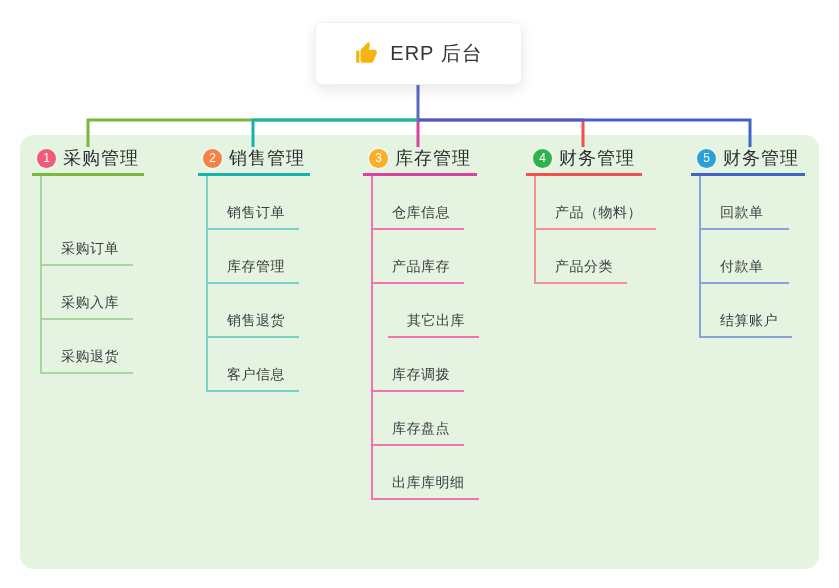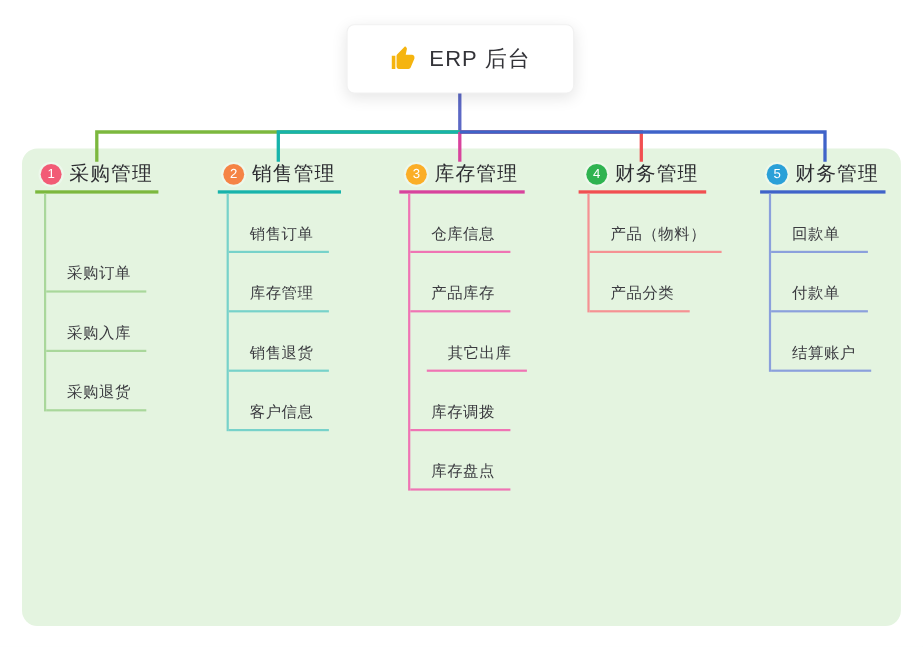--- a/index.html
+++ b/index.html
@@ -101,20 +101,21 @@
         <div class="branch-heading" style="left: 363px; width: 114px; border-bottom-color: rgb(216, 67, 157);">
           <span class="badge" style="background: rgb(251, 174, 39);">3</span>
           <span class="branch-label">库存管理</span>
         </div>
         <div class="branch-items" style="left: 371px; border-left-color: rgb(239, 116, 180);">
           <div class="branch-item" style="border-bottom-color: rgb(239, 116, 180);">仓库信息</div>
           <div class="branch-item" style="border-bottom-color: rgb(239, 116, 180);">产品库存</div>
           <div class="branch-item" style="border-bottom-color: rgb(239, 116, 180); margin-left: 15px;">其它出库</div>
           <div class="branch-item" style="border-bottom-color: rgb(239, 116, 180);">库存调拨</div>
           <div class="branch-item" style="border-bottom-color: rgb(239, 116, 180);">库存盘点</div>
+          <div class="branch-item" style="border-bottom-color: rgb(239, 116, 180);">出库库明细</div>
         </div>
       </div>
       <div class="branch">
         <div class="branch-heading" style="left: 526px; width: 116px; border-bottom-color: rgb(241, 79, 81);">
           <span class="badge" style="background: rgb(47, 179, 80);">4</span>
           <span class="branch-label">财务管理</span>
         </div>
         <div class="branch-items" style="left: 534px; border-left-color: rgb(245, 145, 147);">
           <div class="branch-item" style="border-bottom-color: rgb(245, 145, 147);">产品（物料）</div>
           <div class="branch-item" style="border-bottom-color: rgb(245, 145, 147);">产品分类</div>

